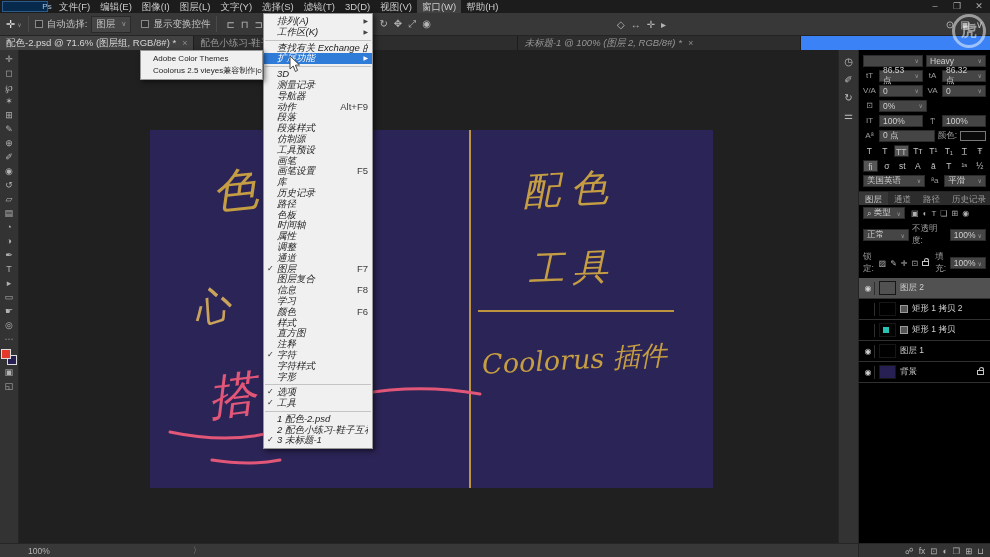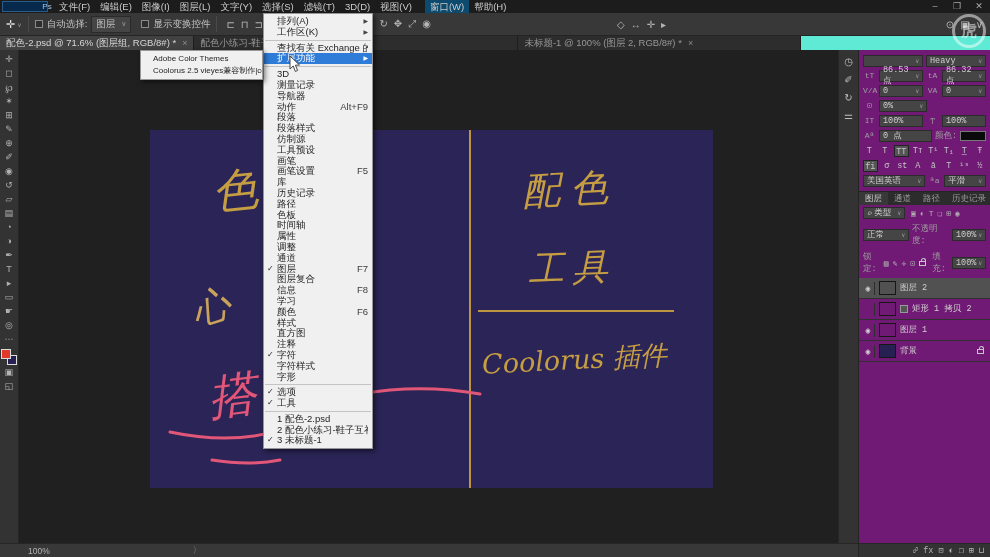--- a/index.html
+++ b/index.html
@@ -7,40 +7,40 @@
   #app { position:relative; width:990px; height:557px; overflow:hidden;
          background:#202020; font-family:"Liberation Sans", sans-serif;
          color:#c9c9c9; font-size:10px; user-select:none; }
 
   
   #titlebar { position:absolute; left:0; top:0; width:990px; height:13px;
               background:#1c1c1c; display:flex; align-items:center; font-size:9.5px; }
   #ps-logo { width:16px; height:11px; background:#07294c; color:#9fc6e8; font-size:8px;
              display:flex; align-items:center; justify-content:center; margin:0 6px 0 2px; border:1px solid #2a5b8a;padding-left:44px;}
   .tmenu { padding:0 5px; height:13px; line-height:13px; color:#cccccc; cursor:default; }
-  .tmenu.active { background:#0c4a6e;margin-left:8px; }
+  .tmenu.active { background:#404040; }
   #win-controls { margin-left:auto; display:flex; }
   .wc { width:22px; text-align:center; color:#aaa; font-size:9px; line-height:13px; }
 
   
   #optionsbar { position:absolute; left:0; top:13px; width:990px; height:23px;
                 background:#383838; border-bottom:1px solid #242424;
                 display:flex; align-items:center; font-size:9.5px; color:#c2c2c2; }
   .ob-sep { width:1px; height:16px; background:#4a4a4a; margin:0 6px; }
   .ob-tool { margin-left:6px; color:#ddd; font-size:11px; }
   .chk { display:inline-block; width:8px; height:8px; border:1px solid #8a8a8a; background:#2e2e2e; margin-right:4px; }
   .dd { background:#454545; border:1px solid #2a2a2a; padding:1px 4px; display:inline-flex; gap:6px; align-items:center; margin-left:4px;}
   .dd .car { font-size:7px; color:#999; }
   .ico-btn { display:inline-block; padding:0 3px; color:#b5b5b5; font-size:10px; }
   #align-group, #threed-icons, #extra-icons { display:flex; }
   #ob-right { margin-left:auto; display:flex; align-items:center; margin-right:4px; }
 
   
   #tabbar { position:absolute; left:0; top:36px; width:990px; height:14px;
-            background:#5eead4; display:flex; font-size:9.5px; }
+            background:#3b82f6; display:flex; font-size:9.5px; }
   .dtab { height:14px; display:flex; align-items:center; padding:0 6px; gap:6px;
           border-right:1px solid #1d1d1d; color:#969696; background:#2d2d2d;
           white-space:nowrap; overflow:hidden; }
   .dtab.active { background:#424242; color:#d6d6d6; }
   .dtab .x { color:#8a8a8a; font-size:9px; }
 
   
   #toolbar { position:absolute; left:0; top:50px; width:19px; height:493px;
              background:#333333; border-right:1px solid #262626;
              display:flex; flex-direction:column; align-items:center; padding-top:2px; }
@@ -65,21 +65,21 @@
   #strokes { position:absolute; left:0; top:0; width:563px; height:358px; }
 
   
   #dockstrip { position:absolute; left:838px; top:50px; width:20px; height:493px;
                background:#333333; border-left:1px solid #262626; display:flex;
                flex-direction:column; align-items:center; padding-top:6px; gap:7px; }
   .dock-ico { color:#bdbdbd; font-size:10px; }
 
   
   #rightpanel { position:absolute; left:858px; top:50px; width:132px; height:507px;
-                background:#701a75; border-left:1px solid #242424; font-size:8.5px;font-family:Liberation Mono, monospace; }
+                background:#000000; border-left:1px solid #242424; font-size:8.5px; }
   .cp-row { display:flex; align-items:center; gap:3px; padding:1px 4px; height:15px; }
   .field { background:#454545; border:1px solid #2b2b2b; color:#cfcfcf;
            display:flex; align-items:center; padding:0 3px; height:12px; flex:1; gap:2px;}
   .field .car { margin-left:auto; font-size:6px; color:#999; }
   .glyph { color:#9e9e9e; font-size:8px; width:13px; text-align:center; }
   .tbtn { flex:1; text-align:center; color:#c5c5c5; font-size:8.5px; height:12px; line-height:12px; }
   .tbtn.on { background:#555; border:1px solid #222; }
   #color-swatch { width:26px; height:10px; background:#0a0a0a; border:1px solid #777; }
 
   #layers-tabs { display:flex; background:#2c2c2c; height:14px; align-items:stretch; margin-top:3px; border-top:1px solid #242424;}
@@ -113,21 +113,21 @@
   #status-zoom { margin-left:28px; }
   #status-doc { margin-left:46px;margin-top:36px; }
   #status-arrow { margin-left:28px; color:#9a9a9a; }
 
   
   #wmenu { position:absolute; left:263px; top:13px; width:110px; background:#f0f0f0;
            border:1px solid #979797; box-shadow:2px 2px 5px rgba(0,0,0,.55); z-index:50;
            font-size:9.5px; color:#1e1e1e; padding:2px 0; }
   .mi { display:flex; align-items:center; height:10.8px; line-height:10.8px; padding:0 4px 0 3px; white-space:nowrap; }
   .mi .ck { width:10px; font-size:8px; color:#222; flex:none; }
-  .mi .lb { flex:1; overflow:hidden; }
+  .mi .lb { flex:1; overflow:hidden;font-style:italic; }
   .mi .sc { margin-left:6px; color:#3c3c3c; }
   .mi .ar { margin-left:6px; font-size:6px; color:#444; }
   .mi.hl { background:#2e7bd8; color:#fff; }
   .mi.hl .ar { color:#fff; }
   .msep { height:1px; background:#c4c4c4; margin:2px 1px; }
 
   
   #wsubmenu { position:absolute; left:140px; top:50px; width:123px; background:#f0f0f0;
               border:1px solid #979797; box-shadow:2px 2px 5px rgba(0,0,0,.55); z-index:55;
               font-size:8px; color:#1e1e1e; padding:2px 0; }
@@ -218,21 +218,21 @@
   </div>
 
   <div id="tabbar">
       <div class="dtab active">
         <span>配色-2.psd @ 71.6% (图层组, RGB/8#) *</span>
         <span class="x">×</span>
       </div>
       <div class="dtab" style="width: 324px;">
         <span>配色小练习-鞋子互补色.gif @ 100% (</span>
       </div>
-      <div class="dtab" style="width: 283px;">
+      <div class="dtab" style="width: 283px; font-style: italic;">
         <span>未标题-1 @ 100% (图层 2, RGB/8#) *</span>
         <span class="x">×</span>
       </div>
     </div>
 
   <div id="toolbar">
     <div id="tool-list" style="display:flex;flex-direction:column;align-items:center;">
         <div class="tool">✛</div>
         <div class="tool">◻</div>
         <div class="tool">℘</div>
@@ -437,20 +437,28 @@
             <span class="thumb"></span>
             <span class="lname">图层 2</span>
           </div>
           <div class="layer-row">
             <span class="eye-box"></span>
             <span class="thumb"></span>
             <span class="badge"></span>
             <span class="lname">矩形 1 拷贝 2</span>
           </div>
           <div class="layer-row">
+            <span class="eye-box"></span>
+            <span class="thumb">
+              <span class="dot" style="background: rgb(39, 194, 178);"></span>
+            </span>
+            <span class="badge"></span>
+            <span class="lname">矩形 1 拷贝</span>
+          </div>
+          <div class="layer-row">
             <span class="eye-box">◉</span>
             <span class="thumb"></span>
             <span class="lname">图层 1</span>
           </div>
           <div class="layer-row">
             <span class="eye-box">◉</span>
             <span class="thumb navy"></span>
             <span class="lname">背景</span>
             <span class="lock"></span>
           </div>

